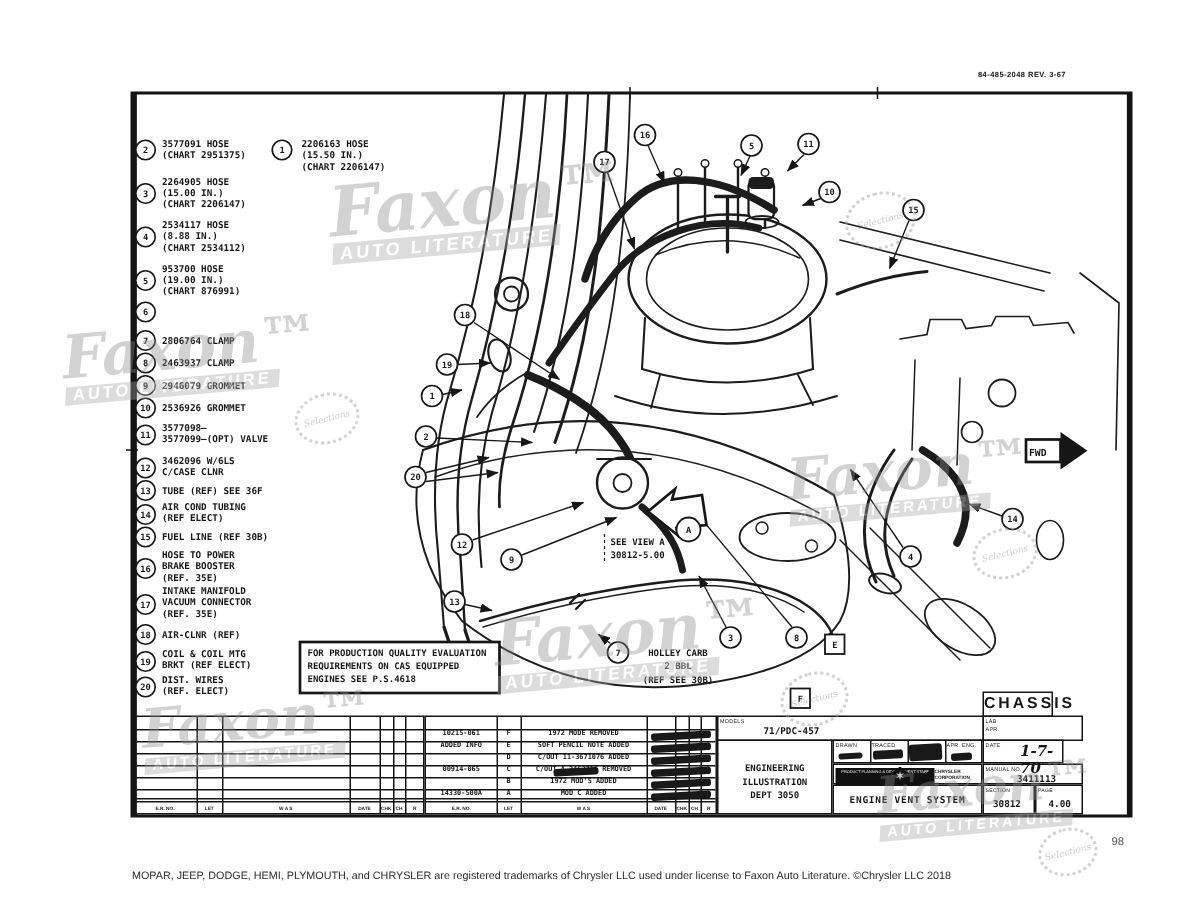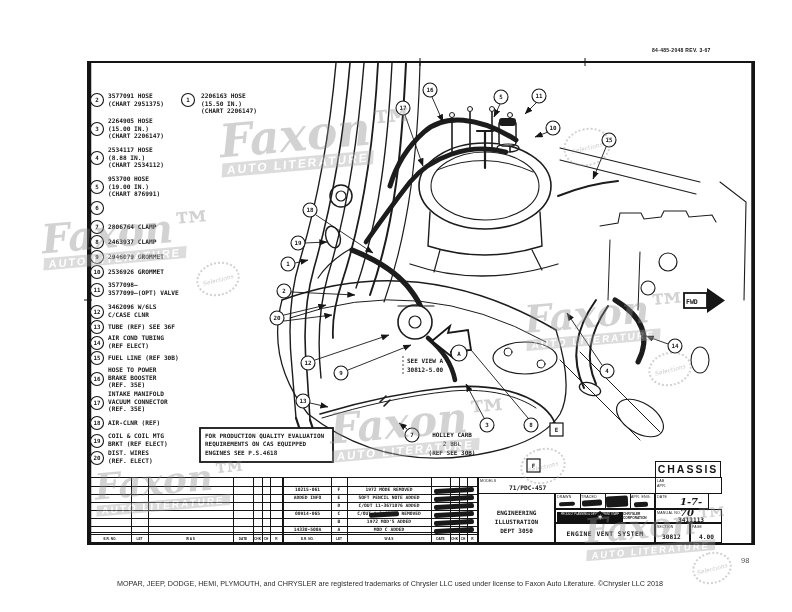--- a/index.html
+++ b/index.html
@@ -8,21 +8,21 @@
   .abs{position:absolute;}
   
   svg text{fill:#161616;}
   .pl{font:bold 6.2px "DejaVu Sans Mono",monospace;}
   .cn{font:bold 5.8px "DejaVu Sans Mono",monospace;text-anchor:middle;}
   .note{font:bold 6px "DejaVu Sans Mono",monospace;}
   .notec{font:bold 6px "DejaVu Sans Mono",monospace;text-anchor:middle;}
   .fwdt{font:bold 6.5px "DejaVu Sans Mono",monospace;}
   
   .docnum{left:652px;top:47px;font:bold 5px "Liberation Sans",sans-serif;letter-spacing:.3px;color:#111;}
-  .footer{left:88px;top:579px;width:604px;text-align:center;font:7.2px "Liberation Sans",sans-serif;color:#2a2a2a;}
+  .footer{left:88px;top:579px;width:604px;font:7.2px "Liberation Sans",sans-serif;color:#2a2a2a;}
   .pgnum{left:741px;top:556px;font:7.5px "Liberation Sans",sans-serif;color:#555;}
   
   .tb{left:88px;top:461px;width:634px;height:82px;font-family:"DejaVu Sans Mono",monospace;}
   .bx{position:absolute;border:1px solid #141414;box-sizing:border-box;background:transparent;}
   .lbl{position:absolute;left:1px;top:1px;font:3.6px "Liberation Sans",sans-serif;letter-spacing:.2px;}
   .chassis{font:bold 10.5px "Liberation Sans",sans-serif;letter-spacing:2px;text-align:center;line-height:15px;}
   .rt-col{position:absolute;top:0;bottom:0;border-left:.8px solid #141414;}
   .rt-row{position:absolute;left:0;right:0;height:8px;border-bottom:.8px solid #141414;}
   .rt-hdr{position:absolute;left:0;right:0;bottom:0;height:9px;}
   .hcell{position:absolute;bottom:1px;font:bold 3.2px "Liberation Sans",sans-serif;text-align:center;}
@@ -419,21 +419,21 @@
     <span class="al" style="font-size:10px">AUTO LITERATURE</span>
   </div>
   <div class="wm" style="left:585px;top:512px">
     <span class="fx" style="font-size:34px">Faxon™</span>
     <span class="al" style="font-size:9.5px">AUTO LITERATURE</span>
   </div>
   <div class="badge" style="left:692px;top:552px;width:36px;height:28px">Selections</div>
 
   <div class="abs tb">
 
-    <div class="bx chassis" style="left:567px;top:0;width:66px;height:17px">CHASSIS</div>
+    <div class="bx chassis" style="left:567px;top:0;width:47px;height:17px">CHASSIS</div>
     <div class="bx" style="left:567px;top:16px;width:67px;height:17px">
       <span class="lbl" style="top:1px">LAB</span>
       <span class="lbl" style="top:6px">APR.</span>
     </div>
 
     <div class="bx" style="left:390px;top:16px;width:178px;height:17px">
       <span class="lbl">MODELS</span>
       <span class="mval abs" style="left:30px;top:6px">71/PDC-457</span>
     </div>
 

